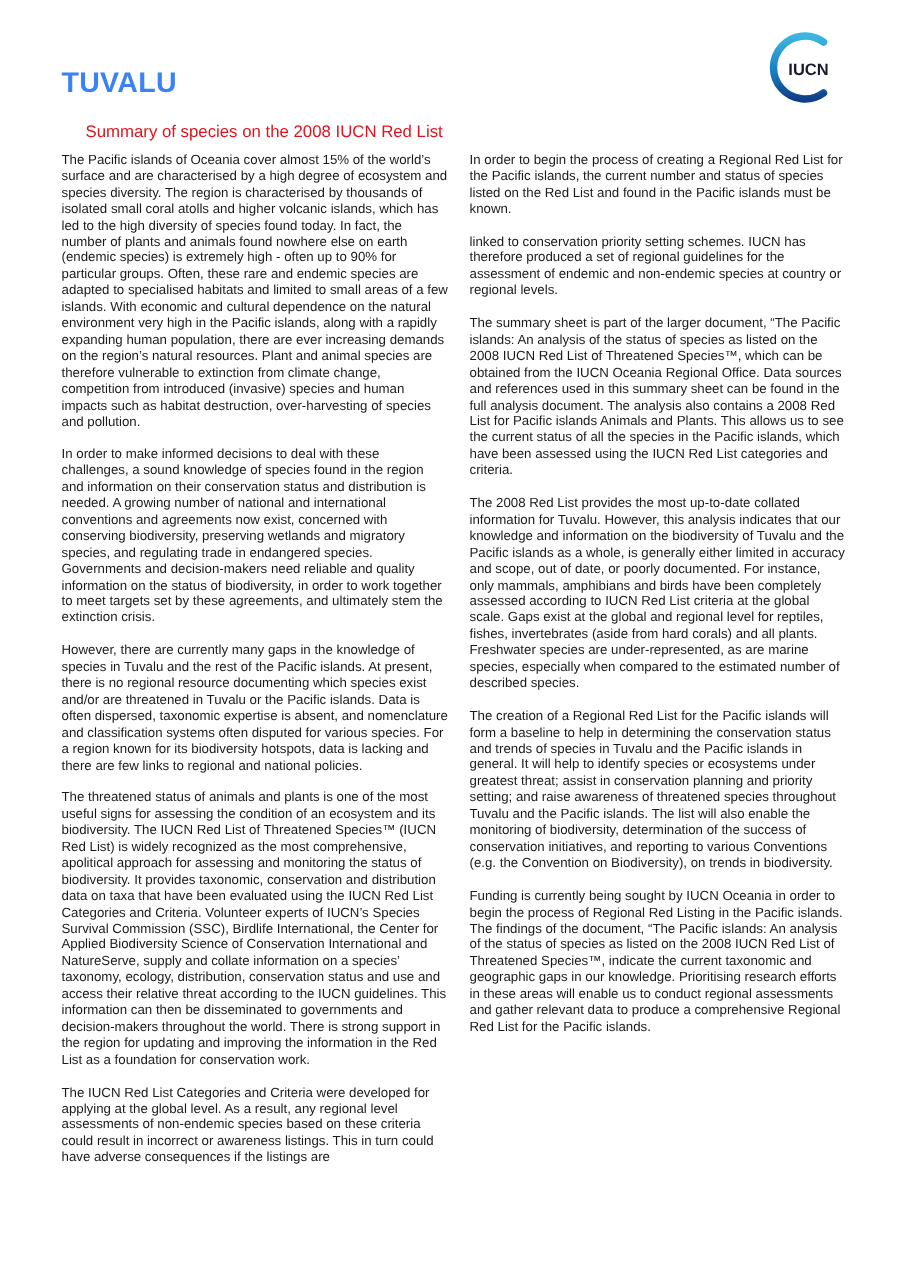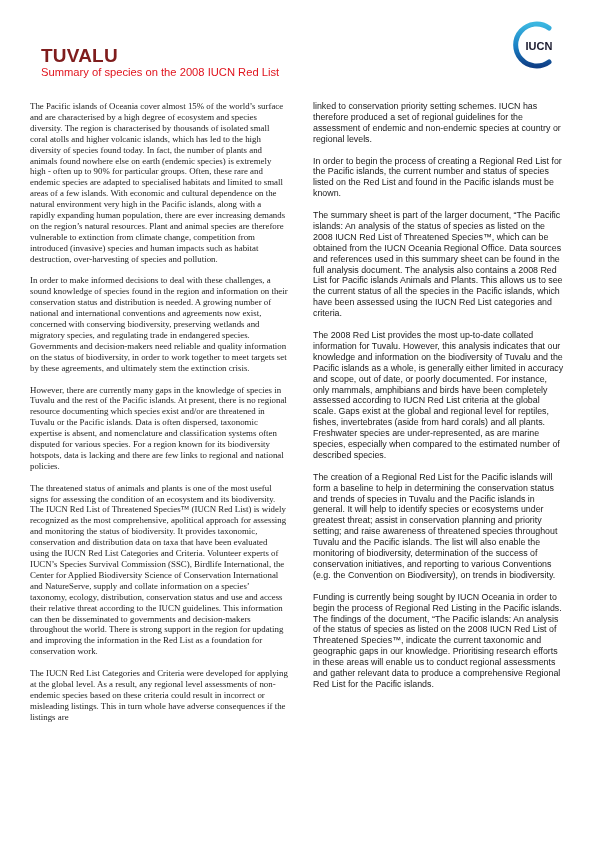--- a/index.html
+++ b/index.html
@@ -1,25 +1,25 @@
 <!DOCTYPE html>
 <html><head>
 <meta charset="utf-8">
 <style>
   html, body { margin: 0; padding: 0; background: #ffffff; }
   body { width: 600px; height: 849px; position: relative; overflow: hidden;
          font-family: "Liberation Sans", sans-serif; color: #1a1a1a; }
   .title { position: absolute; left: 41px; top: 45px; margin: 0;
-           font-size: 19px; font-weight: bold; color: #7f1d1d; letter-spacing: 0.2px; line-height: 22px; }
-  .subtitle { position: absolute; left: 41px; top: 66px; margin: 0;
+           font-size: 19px; font-weight: bold; color: #3b82f6; letter-spacing: 0.2px; line-height: 22px; }
+  .subtitle { position: absolute; left: 41px; top: 66px; margin: 16px;
               font-size: 11.2px; color: #e0141e; line-height: 13px; }
   .logo { position: absolute; left: 509px; top: 20px; width: 50px; height: 50px; }
   .col { position: absolute; top: 101px; font-size: 8.85px; line-height: 10.9px; }
   .col p { margin: 0 0 10.9px 0; }
-  .col-left { left: 30px; width: 258px; font-family: Liberation Serif, serif; }
+  .col-left { left: 41px; width: 258px; }
   .col-right { left: 313px; width: 252px; }
 </style>
 </head>
 <body>
 
 <h1 class="title">TUVALU</h1>
 <div class="subtitle">Summary of species on the 2008 IUCN Red List</div>
 
 <div class="logo">
   <svg width="50" height="50" viewBox="0 0 50 50">
@@ -33,23 +33,23 @@
     <path d="M40 8 A21 21 0 1 0 40 42" fill="none" stroke="url(#g)" stroke-width="5" stroke-linecap="round"></path>
     <text x="30" y="30" text-anchor="middle" font-family="Liberation Sans, sans-serif" font-weight="bold" font-size="11" fill="#1a1a2e">IUCN</text>
   </svg>
 </div>
 
 <div class="col col-left">
   <p>The Pacific islands of Oceania cover almost 15% of the world’s surface and are characterised by a high degree of ecosystem and species diversity. The region is characterised by thousands of isolated small coral atolls and higher volcanic islands, which has led to the high diversity of species found today. In fact, the number of plants and animals found nowhere else on earth (endemic species) is extremely high - often up to 90% for particular groups. Often, these rare and endemic species are adapted to specialised habitats and limited to small areas of a few islands. With economic and cultural dependence on the natural environment very high in the Pacific islands, along with a rapidly expanding human population, there are ever increasing demands on the region’s natural resources. Plant and animal species are therefore vulnerable to extinction from climate change, competition from introduced (invasive) species and human impacts such as habitat destruction, over-harvesting of species and pollution.</p>
   <p>In order to make informed decisions to deal with these challenges, a sound knowledge of species found in the region and information on their conservation status and distribution is needed. A growing number of national and international conventions and agreements now exist, concerned with conserving biodiversity, preserving wetlands and migratory species, and regulating trade in endangered species. Governments and decision-makers need reliable and quality information on the status of biodiversity, in order to work together to meet targets set by these agreements, and ultimately stem the extinction crisis.</p>
   <p>However, there are currently many gaps in the knowledge of species in Tuvalu and the rest of the Pacific islands. At present, there is no regional resource documenting which species exist and/or are threatened in Tuvalu or the Pacific islands. Data is often dispersed, taxonomic expertise is absent, and nomenclature and classification systems often disputed for various species. For a region known for its biodiversity hotspots, data is lacking and there are few links to regional and national policies.</p>
   <p>The threatened status of animals and plants is one of the most useful signs for assessing the condition of an ecosystem and its biodiversity. The IUCN Red List of Threatened Species™ (IUCN Red List) is widely recognized as the most comprehensive, apolitical approach for assessing and monitoring the status of biodiversity. It provides taxonomic, conservation and distribution data on taxa that have been evaluated using the IUCN Red List Categories and Criteria. Volunteer experts of IUCN’s Species Survival Commission (SSC), Birdlife International, the Center for Applied Biodiversity Science of Conservation International and NatureServe, supply and collate information on a species’ taxonomy, ecology, distribution, conservation status and use and access their relative threat according to the IUCN guidelines. This information can then be disseminated to governments and decision-makers throughout the world. There is strong support in the region for updating and improving the information in the Red List as a foundation for conservation work.</p>
-  <p>The IUCN Red List Categories and Criteria were developed for applying at the global level. As a result, any regional level assessments of non-endemic species based on these criteria could result in incorrect or misleading listings. This in turn whole have adverse consequences if the listings are</p>
+  <p>The IUCN Red List Categories and Criteria were developed for applying at the global level. As a result, any regional level assessments of non-endemic species based on these criteria could result in incorrect or awareness listings. This in turn could have adverse consequences if the listings are</p>
 </div>
 
 <div class="col col-right">
+  <p>In order to begin the process of creating a Regional Red List for the Pacific islands, the current number and status of species listed on the Red List and found in the Pacific islands must be known.</p>
   <p>linked to conservation priority setting schemes. IUCN has therefore produced a set of regional guidelines for the assessment of endemic and non-endemic species at country or regional levels.</p>
-  <p>In order to begin the process of creating a Regional Red List for the Pacific islands, the current number and status of species listed on the Red List and found in the Pacific islands must be known.</p>
   <p>The summary sheet is part of the larger document, “The Pacific islands: An analysis of the status of species as listed on the 2008 IUCN Red List of Threatened Species™, which can be obtained from the IUCN Oceania Regional Office. Data sources and references used in this summary sheet can be found in the full analysis document. The analysis also contains a 2008 Red List for Pacific islands Animals and Plants. This allows us to see the current status of all the species in the Pacific islands, which have been assessed using the IUCN Red List categories and criteria.</p>
   <p>The 2008 Red List provides the most up-to-date collated information for Tuvalu. However, this analysis indicates that our knowledge and information on the biodiversity of Tuvalu and the Pacific islands as a whole, is generally either limited in accuracy and scope, out of date, or poorly documented. For instance, only mammals, amphibians and birds have been completely assessed according to IUCN Red List criteria at the global scale. Gaps exist at the global and regional level for reptiles, fishes, invertebrates (aside from hard corals) and all plants. Freshwater species are under-represented, as are marine species, especially when compared to the estimated number of described species.</p>
   <p>The creation of a Regional Red List for the Pacific islands will form a baseline to help in determining the conservation status and trends of species in Tuvalu and the Pacific islands in general. It will help to identify species or ecosystems under greatest threat; assist in conservation planning and priority setting; and raise awareness of threatened species throughout Tuvalu and the Pacific islands. The list will also enable the monitoring of biodiversity, determination of the success of conservation initiatives, and reporting to various Conventions (e.g. the Convention on Biodiversity), on trends in biodiversity.</p>
   <p>Funding is currently being sought by IUCN Oceania in order to begin the process of Regional Red Listing in the Pacific islands. The findings of the document, “The Pacific islands: An analysis of the status of species as listed on the 2008 IUCN Red List of Threatened Species™, indicate the current taxonomic and geographic gaps in our knowledge. Prioritising research efforts in these areas will enable us to conduct regional assessments and gather relevant data to produce a comprehensive Regional Red List for the Pacific islands.</p>
 </div>
 
 </body></html>

